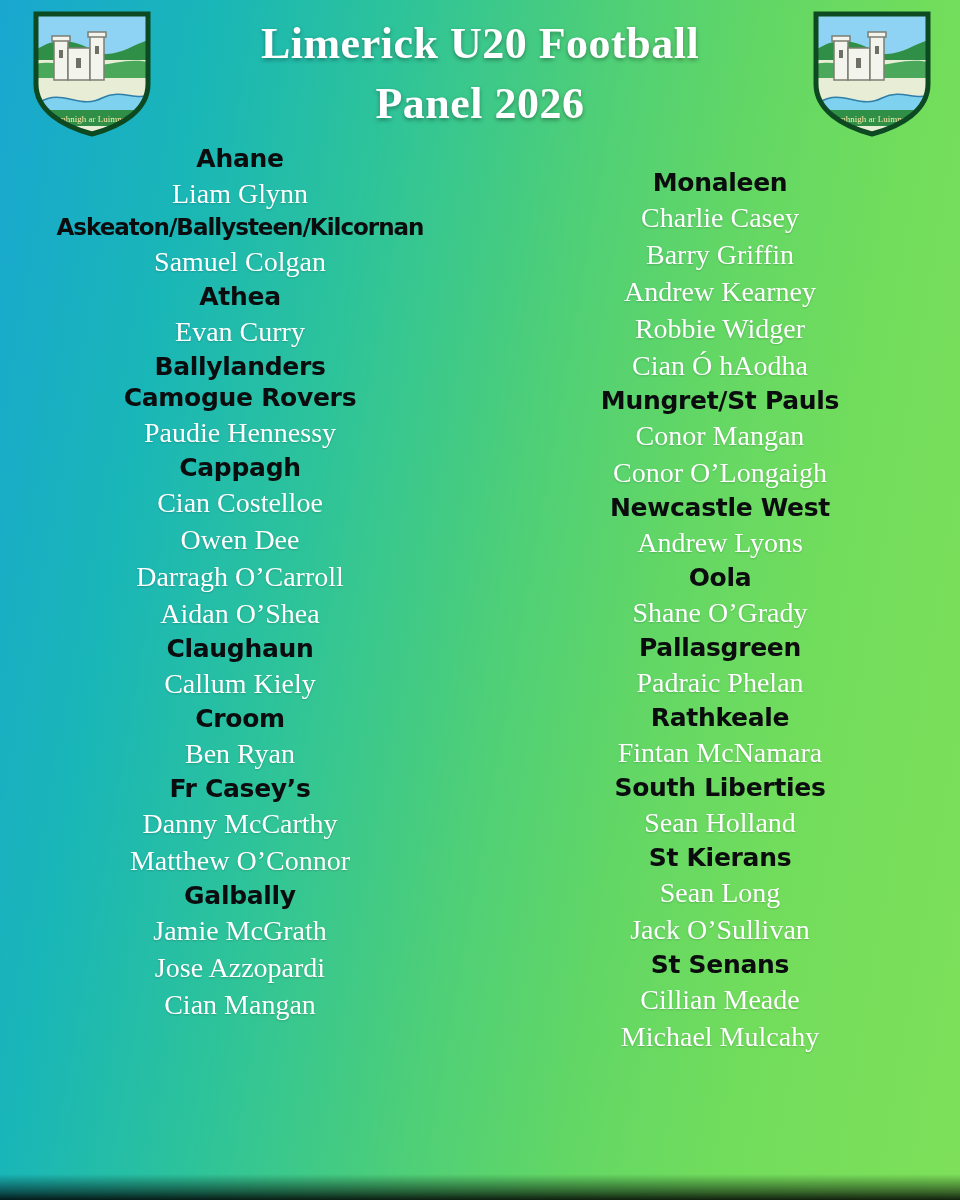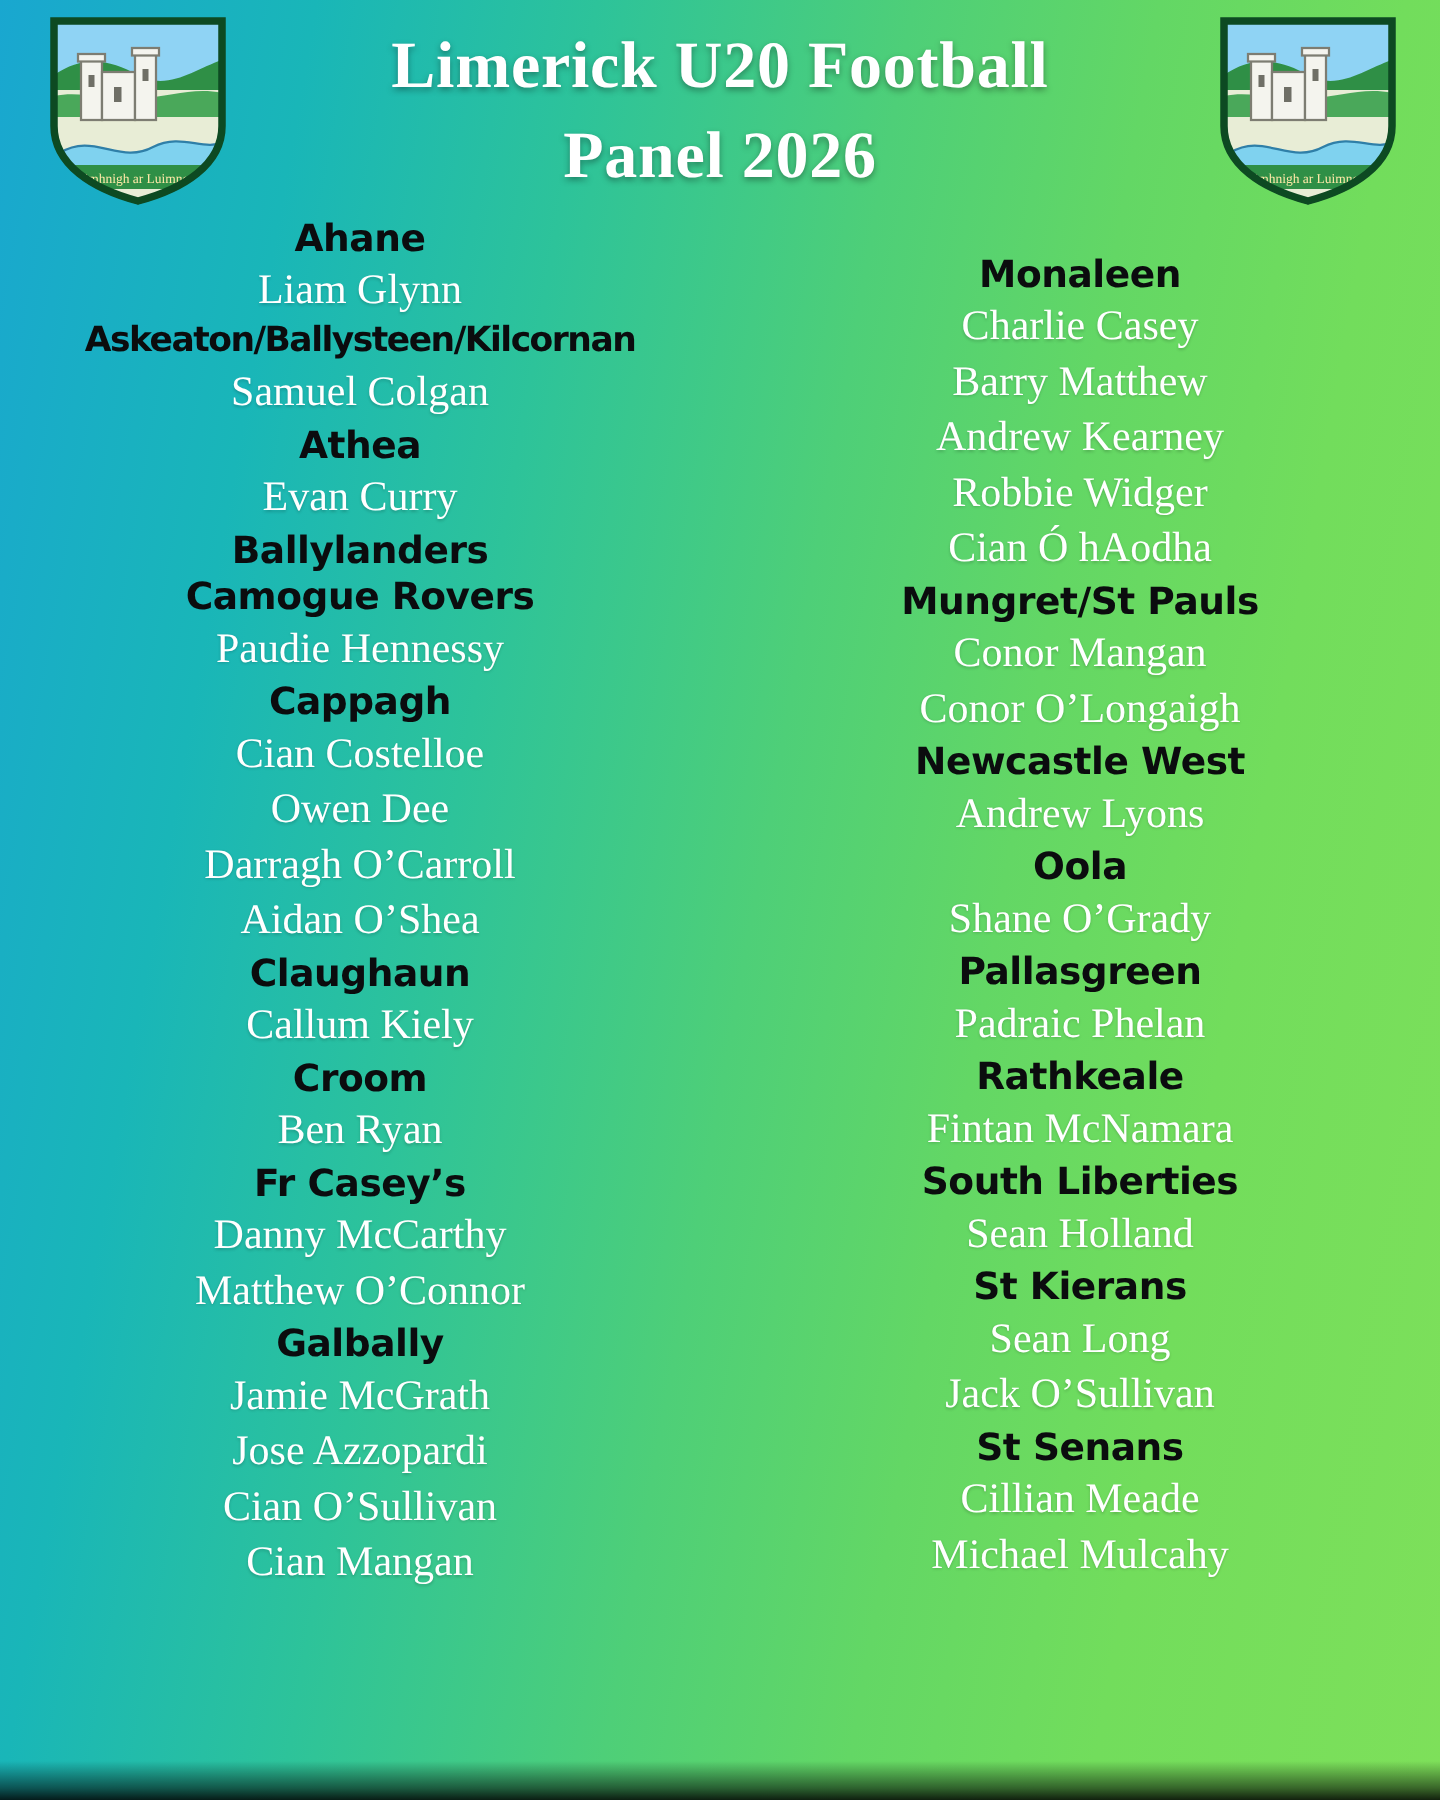--- a/index.html
+++ b/index.html
@@ -200,27 +200,26 @@
         <div class="club">Claughaun</div>
         <div class="player">Callum Kiely</div>
         <div class="club">Croom</div>
         <div class="player">Ben Ryan</div>
         <div class="club">Fr Casey’s</div>
         <div class="player">Danny McCarthy</div>
         <div class="player">Matthew O’Connor</div>
         <div class="club">Galbally</div>
         <div class="player">Jamie McGrath</div>
         <div class="player">Jose Azzopardi</div>
-        <div class="player">Cian O’Sullivan</div>
         <div class="player">Cian Mangan</div>
       </div>
     <div class="col right" id="col-right">
         <div class="club">Monaleen</div>
         <div class="player">Charlie Casey</div>
-        <div class="player">Barry Matthew</div>
+        <div class="player">Barry Griffin</div>
         <div class="player">Andrew Kearney</div>
         <div class="player">Robbie Widger</div>
         <div class="player">Cian Ó hAodha</div>
         <div class="club">Mungret/St Pauls</div>
         <div class="player">Conor Mangan</div>
         <div class="player">Conor O’Longaigh</div>
         <div class="club">Newcastle West</div>
         <div class="player">Andrew Lyons</div>
         <div class="club">Oola</div>
         <div class="player">Shane O’Grady</div>

